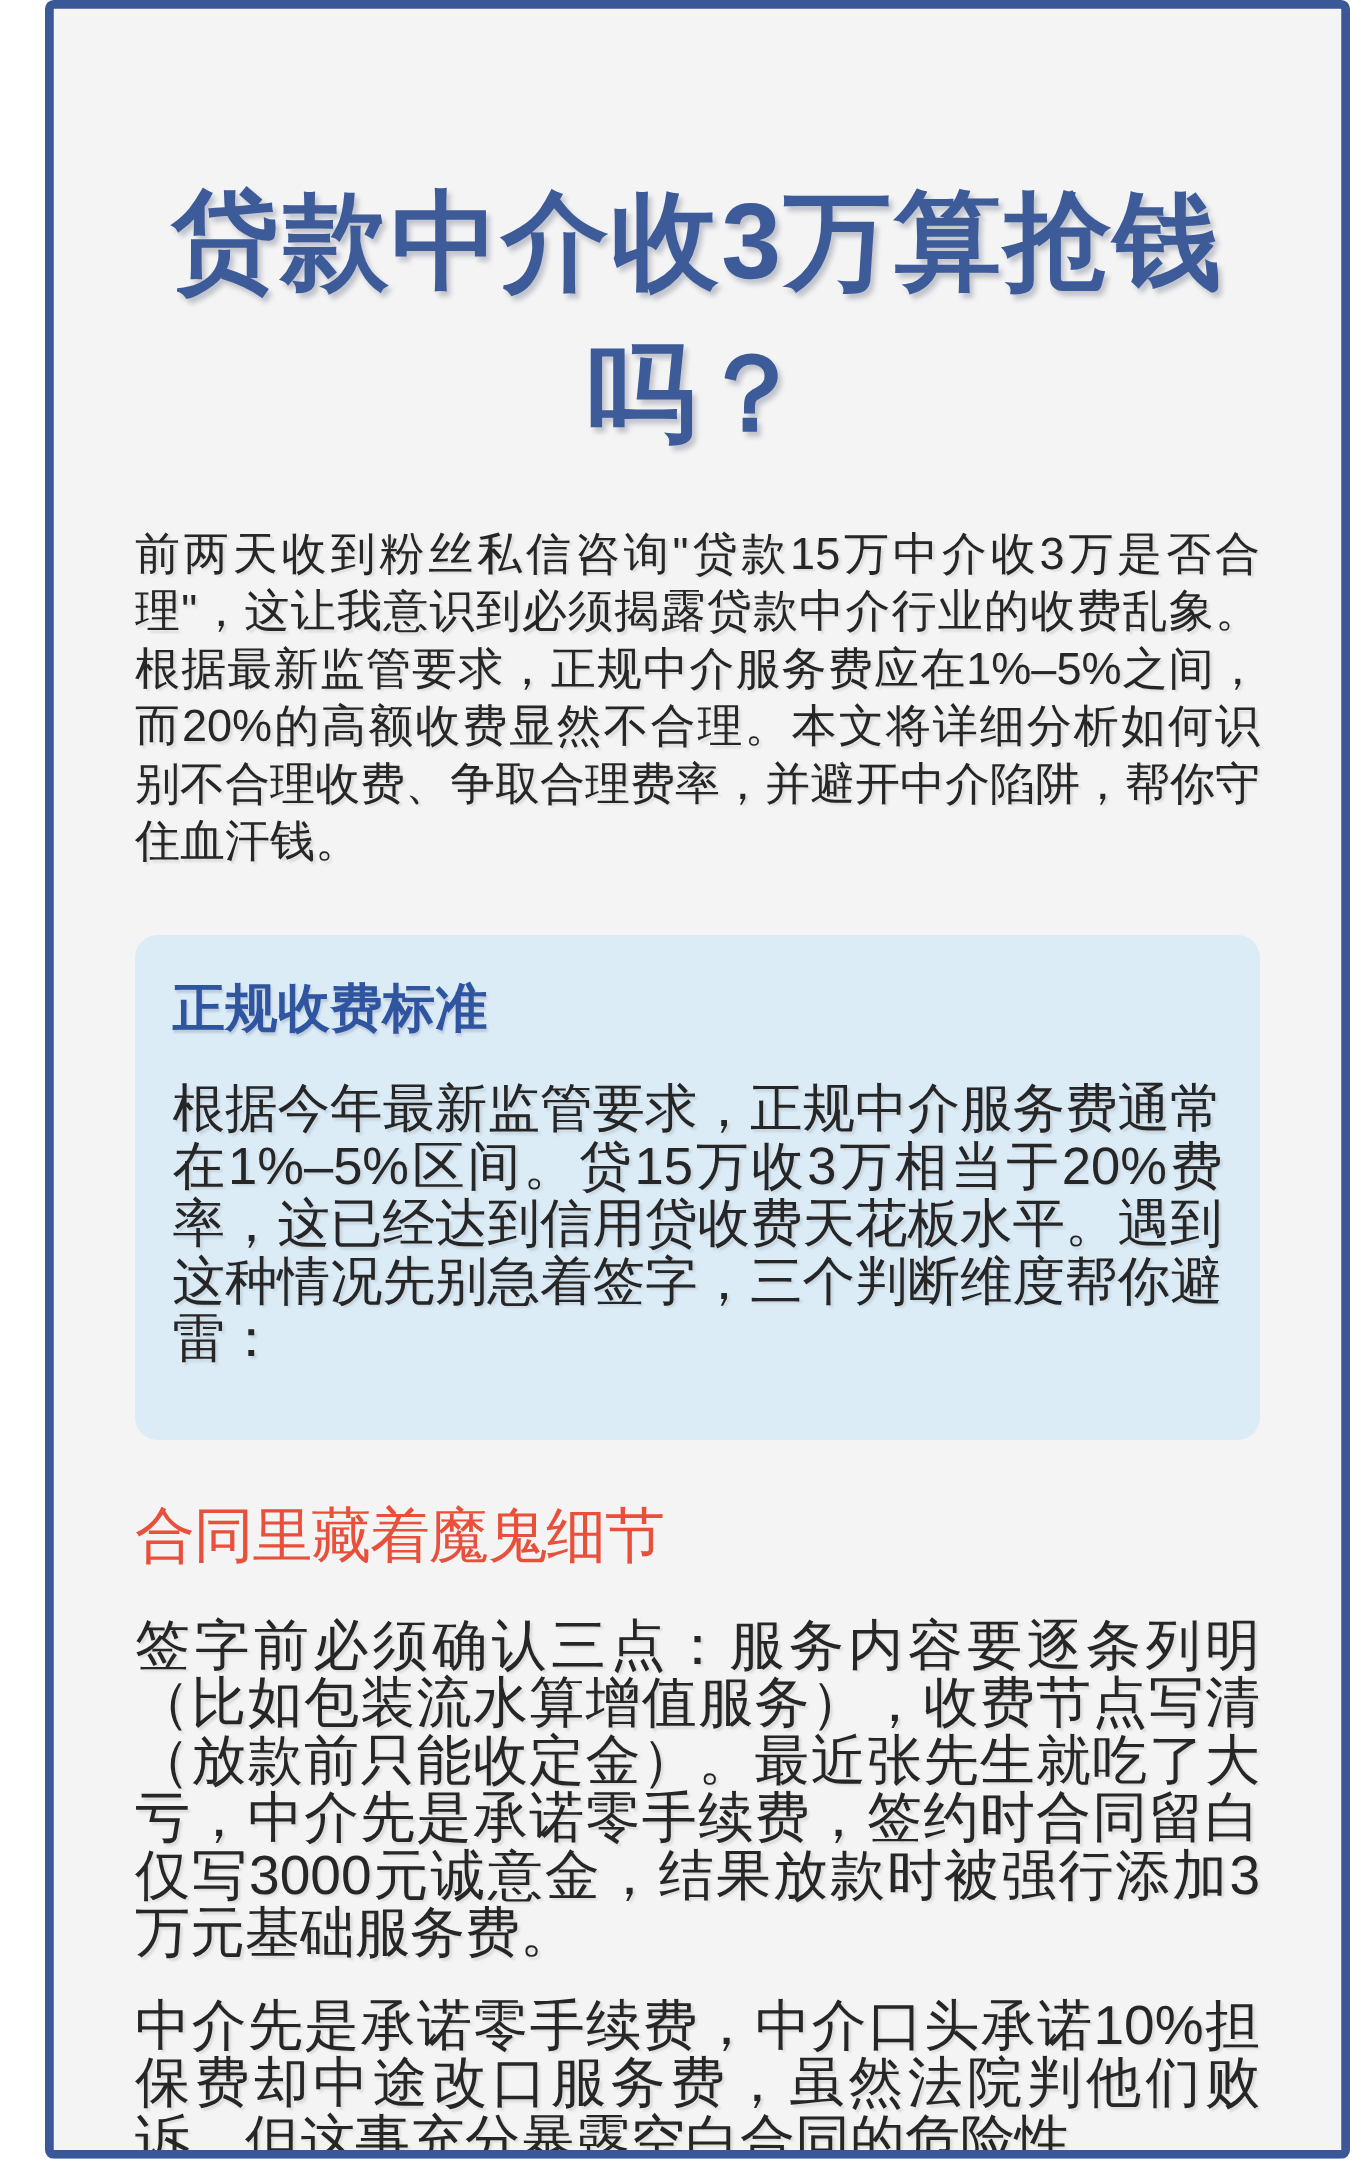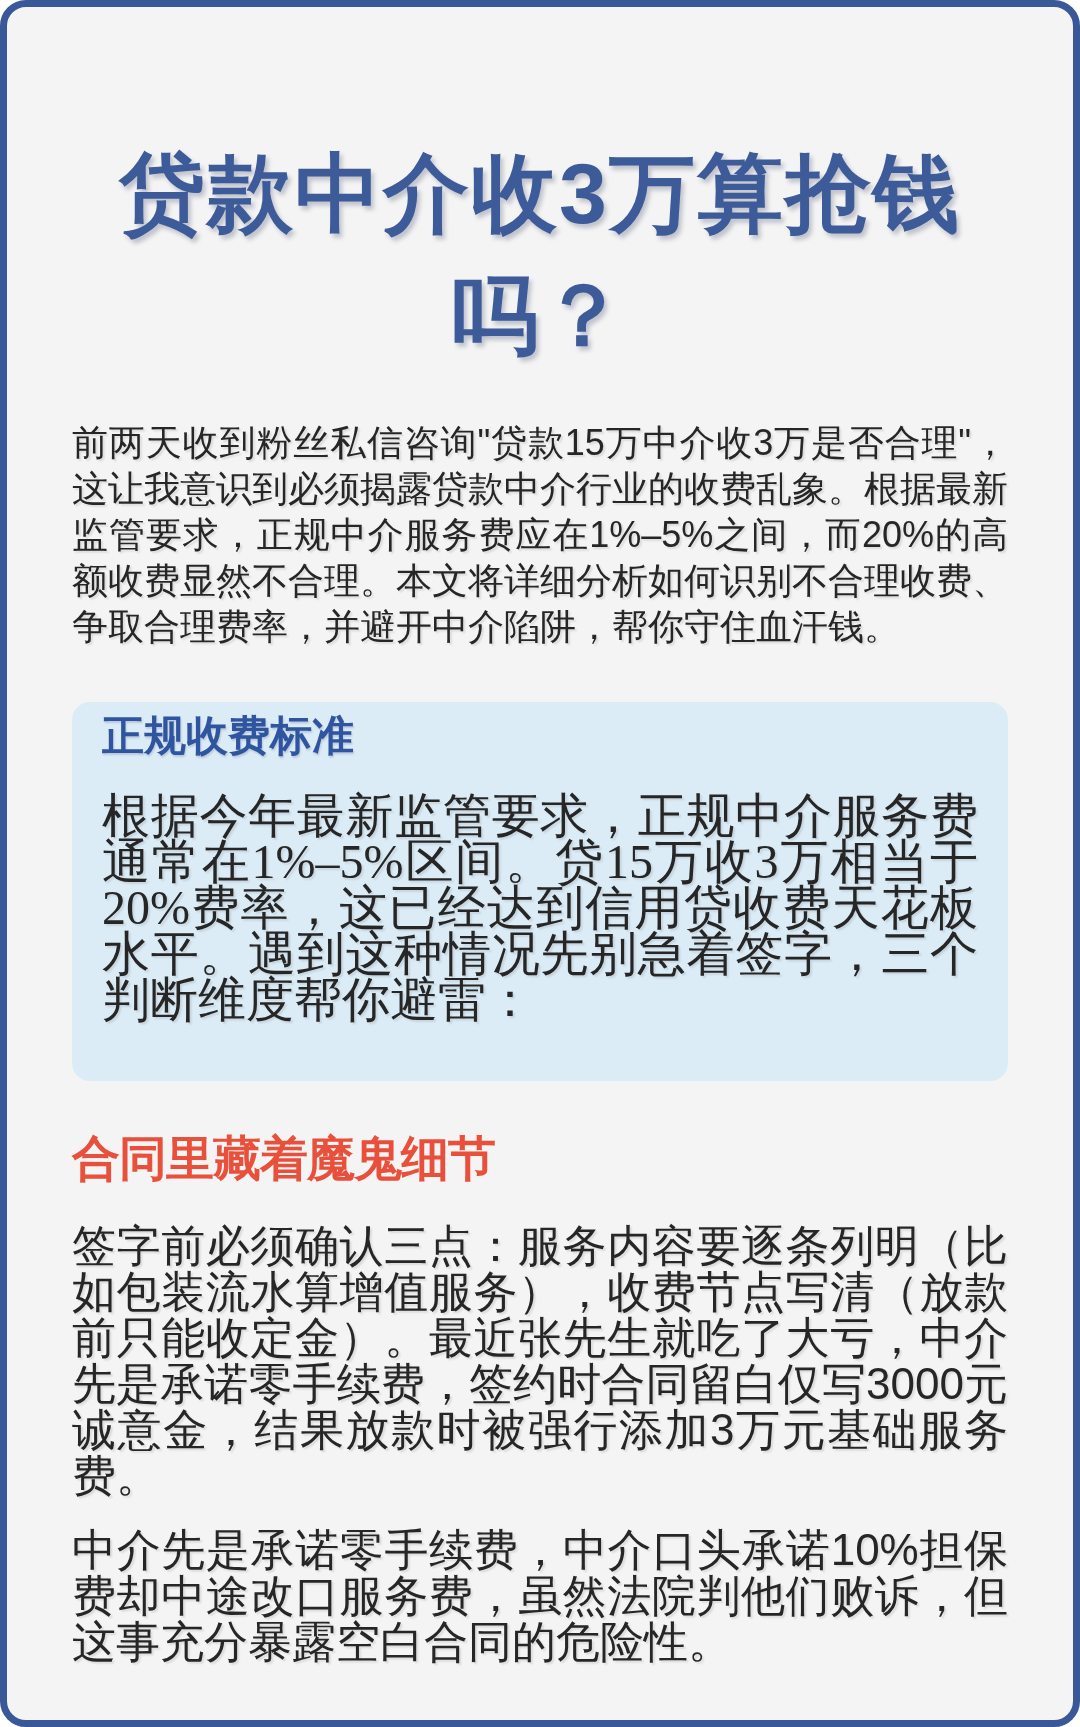--- a/index.html
+++ b/index.html
@@ -8,23 +8,24 @@
     height: 1727px;
     background: #ffffff;
     position: relative;
     font-family: "Liberation Sans", "DejaVu Sans", sans-serif;
   }
   .card {
     position: absolute;
     inset: 0;
     box-sizing: border-box;
     border: 7px solid var(--border, #3a5897);
-    border-radius: 26px;
+    border-radius: 7px;
     background: var(--card-bg, #f4f4f4);
     overflow: hidden;
+    margin-left: 36px;
   }
   .content {
     padding: 0 65px;
   }
   .page-title {
     margin: 125px 0 0 0;
     text-align: center;
     color: var(--title, #3d5b99);
     font-size: 86px;
     font-weight: 800;
@@ -38,44 +39,43 @@
     font-size: 36px;
     line-height: 46px;
     color: var(--body-text, #262626);
     text-align: justify;
     text-shadow: 2px 2px 2px rgba(0, 0, 0, 0.10);
   }
   .info-box {
     margin: 52px 0 0 0;
     background: var(--box-bg, #dcecf7);
     border-radius: 18px;
-    padding: 7px 30px 58px 30px;
-    font-family: Liberation Serif, serif;
+    padding: 32px 30px 58px 30px;
   }
   .info-box-heading {
     margin: 0;
     font-size: 42px;
     line-height: 54px;
     font-weight: 700;
     color: var(--box-heading, #2f55a0);
     text-shadow: 1px 2px 2px rgba(0, 0, 50, 0.15);
   }
   .info-box-body {
     margin: 30px 0 0 0;
-    font-size: 48px;
+    font-size: 42px;
     line-height: 46px;
     color: var(--body-text, #262626);
     text-align: justify;
     text-shadow: 2px 2px 2px rgba(0, 0, 0, 0.10);
   }
   .section-heading {
     margin: 50px 0 0 0;
     font-size: 48px;
     line-height: 56px;
-    font-weight: 700;
+    font-weight: 400;
     letter-spacing: -1px;
     color: var(--section-heading, #e8503c);
   }
   .body-para {
     margin: 36px 0 0 0;
     font-size: 44px;
     line-height: 46px;
     color: var(--body-text, #262626);
     text-align: justify;
     text-shadow: 2px 2px 2px rgba(0, 0, 0, 0.10);

